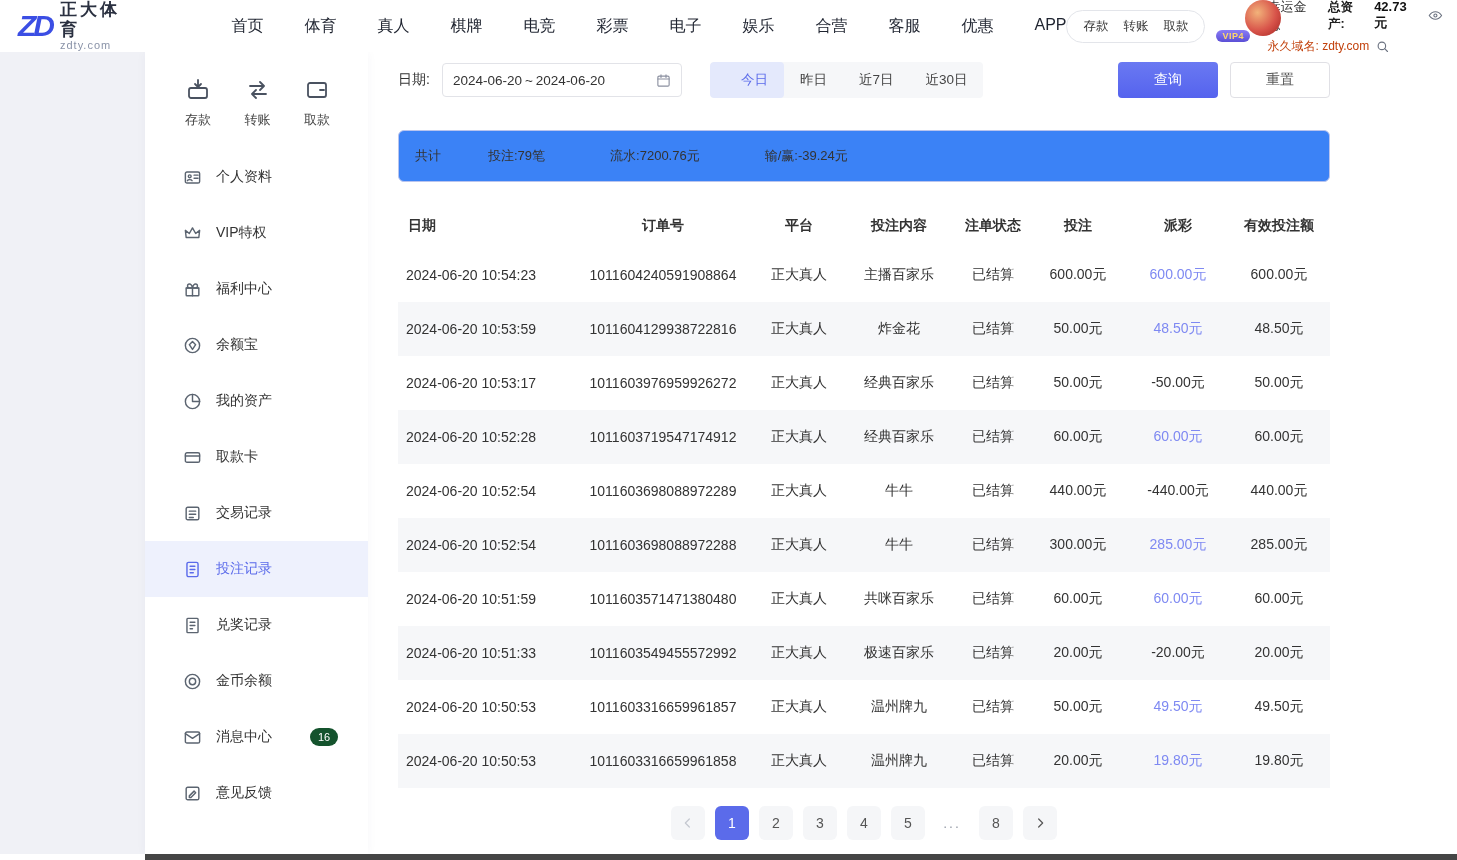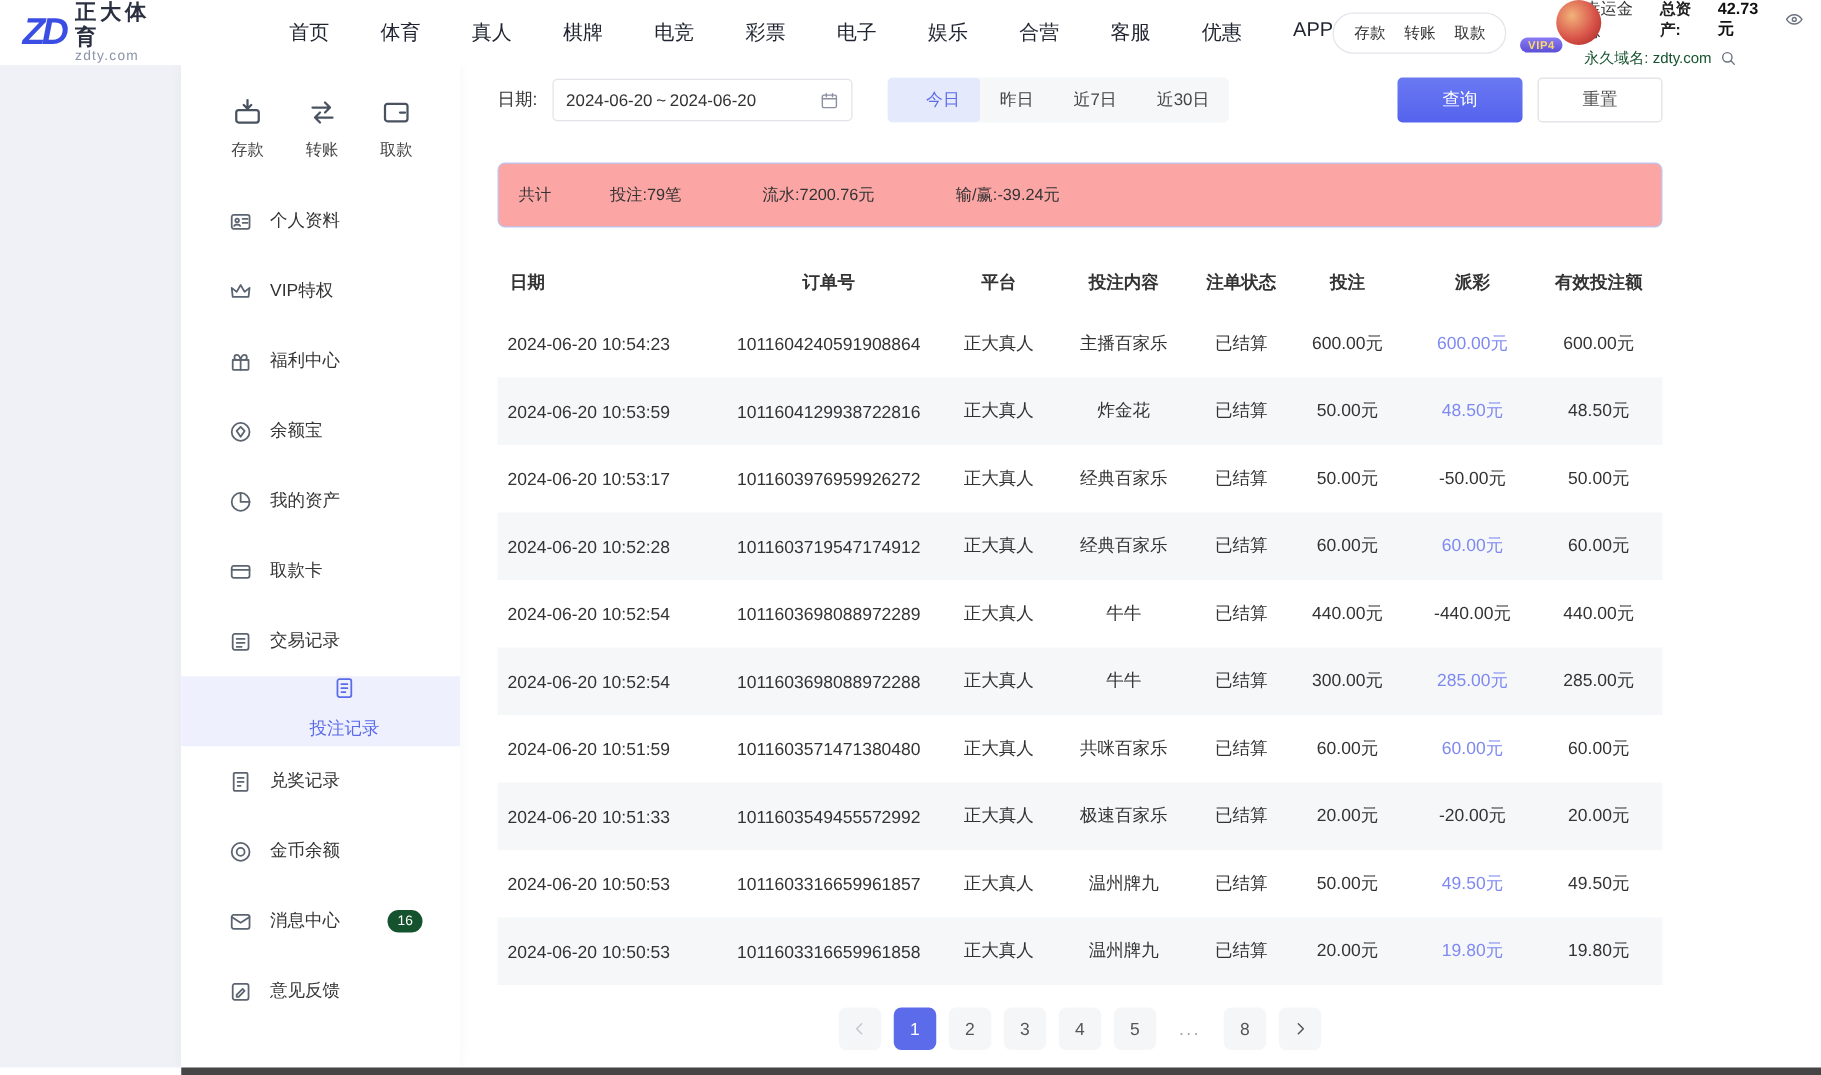--- a/index.html
+++ b/index.html
@@ -25,55 +25,55 @@
   .user { display:flex; align-items:flex-start; gap:10px; }
   .avatar-wrap { position:relative; width:36px; height:36px; margin-top:2px;padding-left:24px; }
   .avatar { width:36px; height:36px; border-radius:50%; background:radial-gradient(circle at 35% 35%, #f2b27a 0%, #d8544a 55%, #a3231f 100%); cursor:pointer; }
   .vip-badge { position:absolute; bottom:-6px; left:-5px; background:linear-gradient(#8a7cf5,#5b4fd6); color:#ffd76a; font-size:9px; font-weight:700; padding:1px 6px; border-radius:8px; letter-spacing:.5px; }
   .user-info { display:flex; flex-direction:column; gap:4px; }
   .ui-row1 { display:flex; align-items:center; gap:9px; }
   .uname { font-size:13px; color:#333; }
   .assets-label { font-weight:700; color:#222; font-size:12.5px; }
   .assets-value { font-weight:700; color:#111; font-size:13px; margin-left:-4px; }
   .icon-btn { cursor:pointer; color:#6b7280; }
-  .ui-row2 { display:flex; align-items:center; gap:6px; color:#14532d; font-size:12px; }
+  .ui-row2 { display:flex; align-items:center; gap:6px; color:#c2410c; font-size:12px; }
 
   
   .layout { display:flex; height:802px; }
   .gutter { width:145px; background:#f0f1f6; }
   .sidebar { width:223px; background:#fff; box-shadow:0 0 10px rgba(40,50,90,.04); }
   .main { flex:1; padding-left:30px; }
   .content { width:932px; }
 
   
   .quick-actions { display:flex; justify-content:space-between; padding:26px 28px 0 30px; }
   .qa { display:flex; flex-direction:column; align-items:center; gap:9px; font-size:13px; color:#444; cursor:pointer; width:46px; }
   .qa svg { width:24px; height:24px; color:#4a5260; }
   .side-menu { margin-top:20px; }
   .side-item { height:56px; display:flex; align-items:center; padding-left:38px; gap:14px; font-size:14px; color:#333; cursor:pointer; }
   .side-item svg { width:19px; height:19px; color:#5b6470; flex:none; }
-  .side-item.active { background:#eef1fd; color:#5b6bea;flex-direction:column; }
+  .side-item.active { background:#eef1fd; color:#5b6bea; }
   .side-item.active svg { color:#5b6bea; }
   .badge { margin-left:24px; background:#14532d; color:#fff; font-size:11px; border-radius:10px; padding:2px 8px; line-height:1.3; }
 
   
   .filter-row { display:flex; align-items:center; margin-top:10px; height:36px; }
   .date-label { font-size:14px; color:#333; margin-right:12px; }
   .date-box { width:240px; height:34px; border:1px solid #e2e3e8; border-radius:4px; display:flex; align-items:center; padding:0 10px; gap:3px; font-size:13.5px; color:#333; background:#fff; cursor:pointer; }
   .date-box .cal { margin-left:auto; color:#8b90a0; }
   .range-group { display:flex; margin-left:28px; background:#f6f7f9; border-radius:4px; overflow:hidden; }
   .range-btn { padding:9px 16px; font-size:13.5px; color:#444; cursor:pointer; white-space:nowrap; }
   .range-btn.active { background:#e4e9fc; color:#5b6bea; border-radius:4px;padding-left:31px; }
   .filter-spacer { flex:1; }
   .btn { width:100px; height:36px; border-radius:4px; font-size:14px; display:flex; align-items:center; justify-content:center; cursor:pointer; }
   .btn-primary { background:linear-gradient(#6a79f2,#5563ee); color:#fff; }
   .btn-plain { background:#fff; border:1px solid #e0e0e5; color:#555; margin-left:12px; }
 
   
-  .summary-box { margin-top:32px; height:52px; border:1px solid #b9c4ee; border-radius:6px; display:flex; align-items:center; padding:0 16px; font-size:13px; color:#333; background:#fca5a5; }
+  .summary-box { margin-top:32px; height:52px; border:1px solid #b9c4ee; border-radius:6px; display:flex; align-items:center; padding:0 16px; font-size:13px; color:#333; background:#3b82f6; }
   .summary-box .s-part { margin-right:24px; white-space:nowrap;margin-left:41px; }
   .summary-box .s-prefix { margin-right:6px; }
 
   
   .table { margin-top:22px; }
   .thead, .trow { display:grid; grid-template-columns:170px 190px 82px 118px 70px 100px 100px 102px; align-items:center; }
   .thead { height:44px; font-size:14px; font-weight:700; color:#333;font-family:Liberation Mono, monospace; }
   .trow { height:54px; font-size:14px; color:#333; }
   .trow.alt { background:#f6f7f9; }
   .c { text-align:center; }

